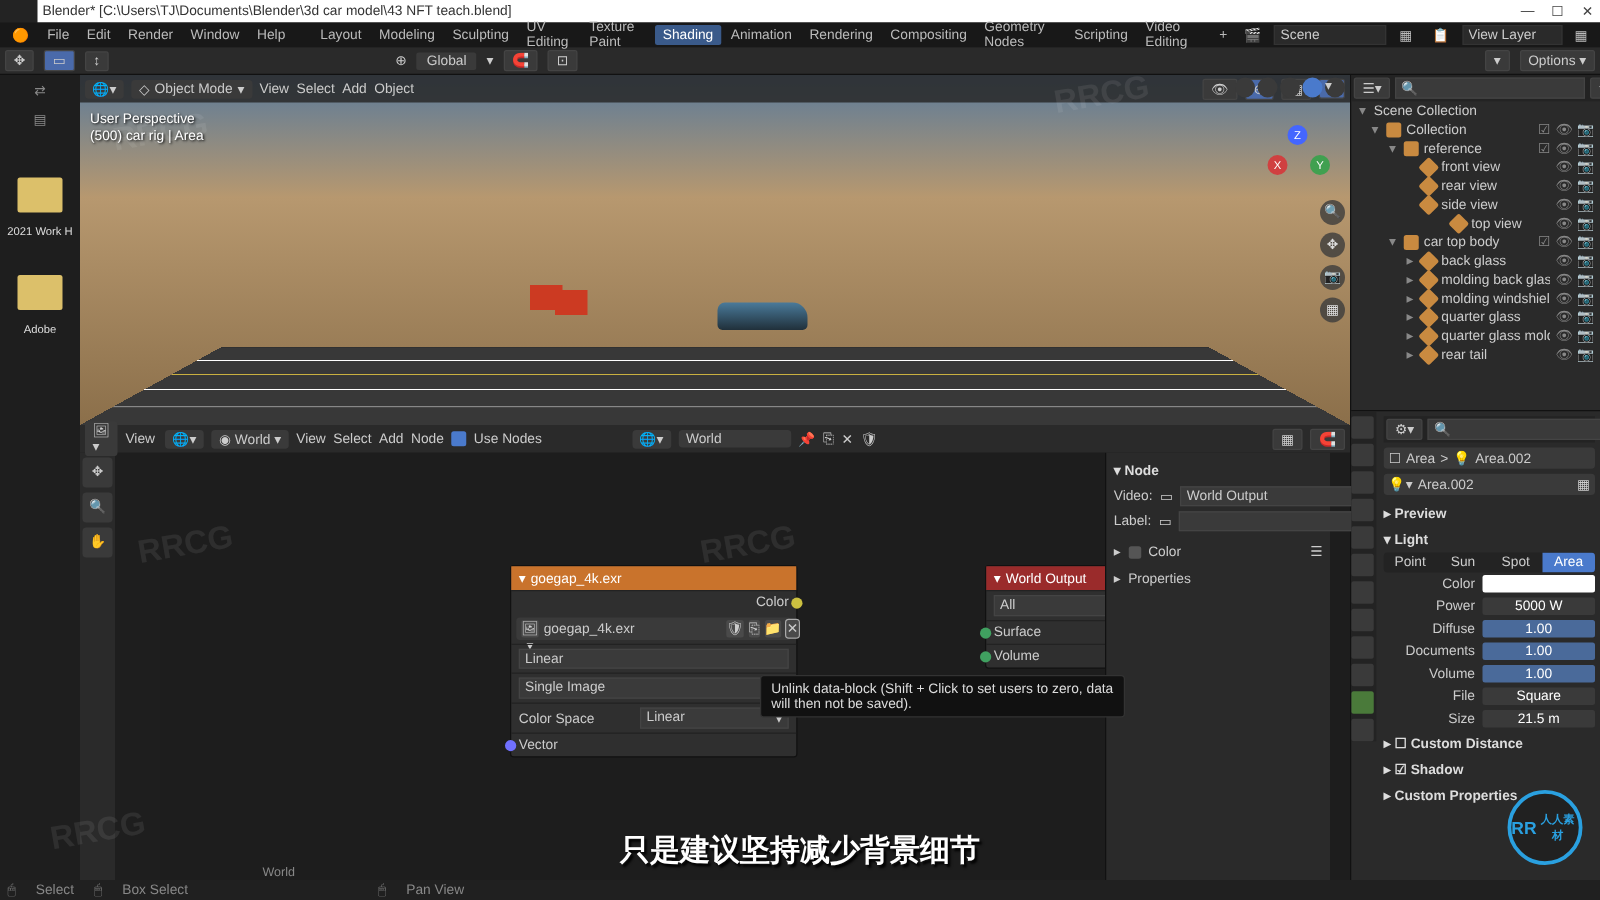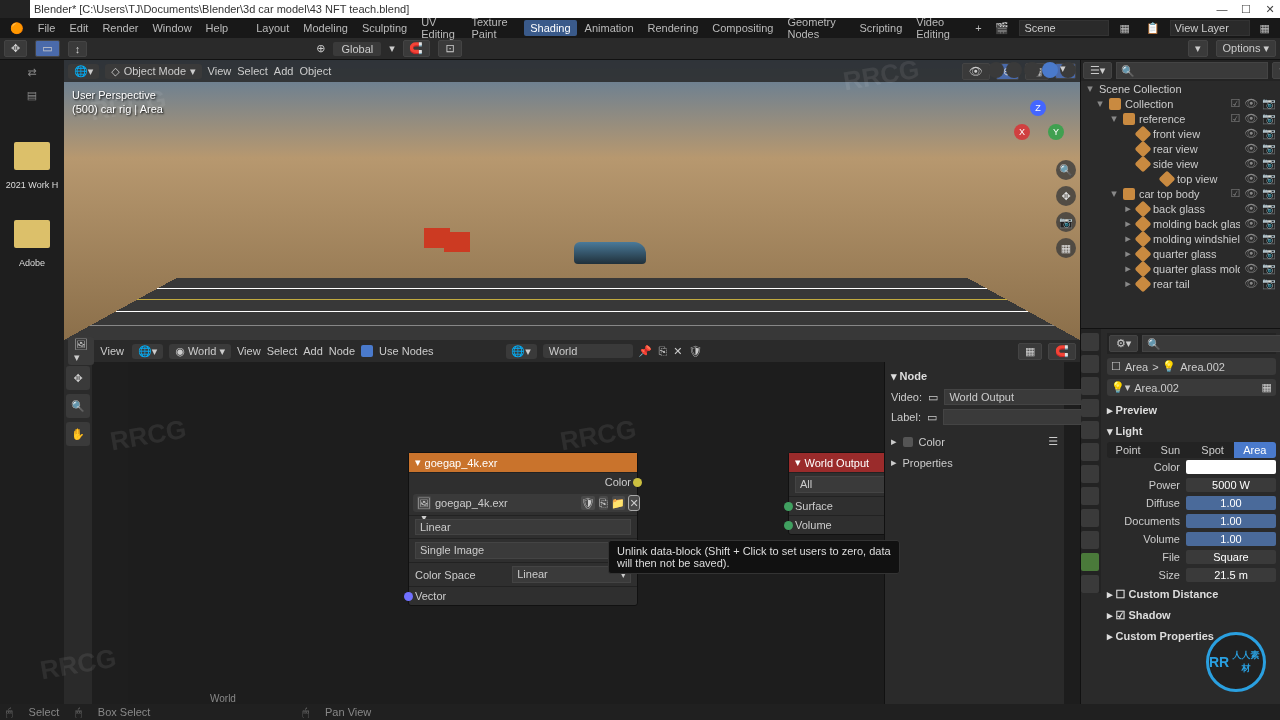--- a/index.html
+++ b/index.html
@@ -548,20 +548,21 @@
   <span>🖱</span>
     <span>Select</span>
   <span>🖱</span>
     <span>Box Select</span>
   <span style="width:120px"></span>
   <span>🖱</span>
     <span>Pan View</span>
 </div>
 
 <div class="subtitle-box">
+  <div class="zh">只是建议坚持减少背景细节</div>
 </div>
 
 <div class="wm" style="top:90px;left:90px">RRCG</div>
 <div class="wm" style="top:60px;right:360px">RRCG</div>
 <div class="wm" style="top:420px;left:110px">RRCG</div>
 <div class="wm" style="top:420px;left:560px">RRCG</div>
 <div class="wm" style="bottom:40px;left:40px">RRCG</div>
 <div class="logo-badge">RR<br><span style="font-size:9px">人人素材</span></div>
 
 </body></html>

